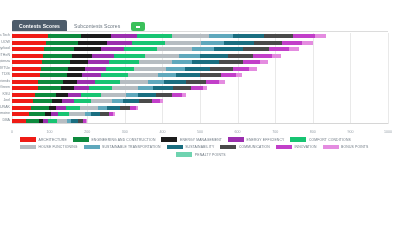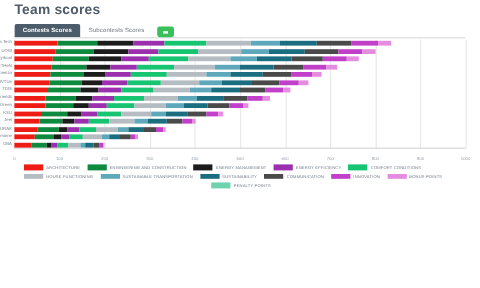--- a/index.html
+++ b/index.html
@@ -144,21 +144,20 @@
     color: #6b7680;
     letter-spacing: .15px;
     white-space: nowrap;
   }
 </style>
 </head>
 <body>
 
 <div id="app">
 
-  <div class="page-title">Team scores</div>
 
   <div class="tabbar">
     <div class="tab active">Contests Scores</div>
     <div class="tab">Subcontests Scores</div>
     <div class="tab-addon"></div>
   </div>
 
   <div class="plot">
     <div class="grid-layer" id="grid-layer">
         <div class="gridline" style="left: 0px;"></div>

